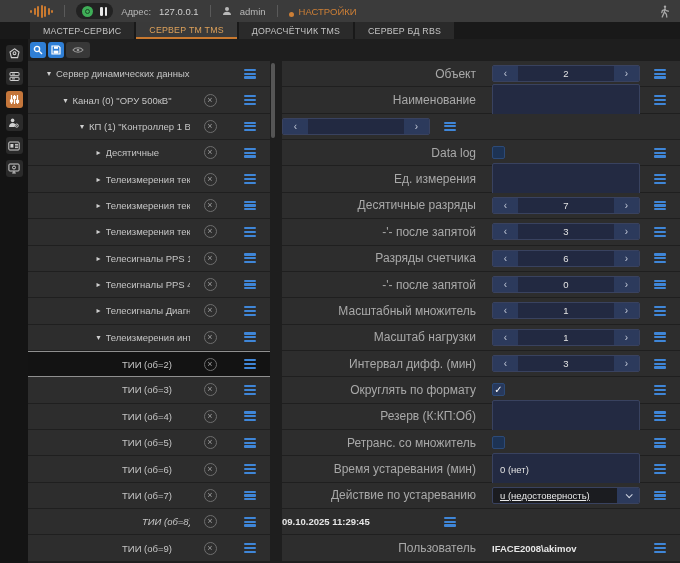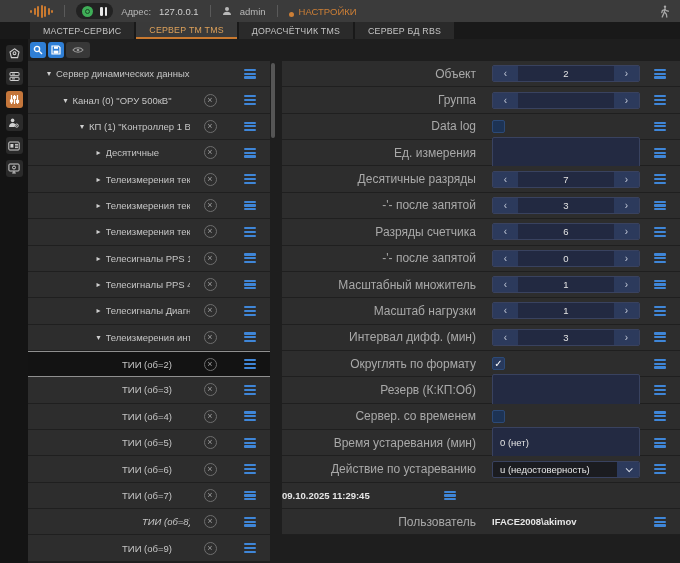--- a/index.html
+++ b/index.html
@@ -84,21 +84,21 @@
             border-radius:2px; color:#e3e3e3; font-size:9.5px; display:flex;
             align-items:center; padding:0 7px; }
 
   .cbox { width:13px; height:13px; background:#1d3354; border:1px solid #2c4a77;
           border-radius:2px; color:#fff; font-size:10px; line-height:12px; text-align:center; }
   .cbox.checked { background:#28395c; }
 
   .selectbox { width:148px; height:17px; background:#1b1c20; border:1px solid #39425f;
                border-radius:2px; display:flex; align-items:stretch; overflow:hidden; }
   .sel-val { flex:1; color:#e8e8e8; font-size:9.5px; display:flex; align-items:center;
-             padding:0 7px; white-space:nowrap; }
+             padding:0 7px; white-space:nowrap;text-decoration:underline; }
   .sel-cap { width:22px; background:#2c3a5c; display:flex; align-items:center; justify-content:center; }
   .chev { width:5px; height:5px; border-right:1.5px solid #cfd4e0; border-bottom:1.5px solid #cfd4e0;
           transform:rotate(45deg) translateY(-1px); }
 
   .fstatic { color:#e6e6e6; font-size:9.5px; font-weight:bold; white-space:nowrap; }
 </style>
 </head>
 <body>
 
 <div class="topbar">
@@ -522,21 +522,33 @@
           </div>
           <span class="fr-menu">
             <span class="burger">
               <i></i>
               <i></i>
               <i></i>
             </span>
           </span>
         </div>
         <div class="frow">
-          <div class="f-label">Группа</div>
+          <div class="f-label">Наименование</div>
+          <div class="f-ctrl">
+            <div class="tinput"></div>
+          </div>
+          <span class="fr-menu">
+            <span class="burger">
+              <i></i>
+              <i></i>
+              <i></i>
+            </span>
+          </span>
+        </div>
+        <div class="frow">
           <div class="f-ctrl">
             <div class="stepper">
               <div class="st-btn">‹</div>
               <div class="st-val"></div>
               <div class="st-btn">›</div>
             </div>
           </div>
           <span class="fr-menu">
             <span class="burger">
               <i></i>
@@ -710,21 +722,21 @@
           </div>
           <span class="fr-menu">
             <span class="burger">
               <i></i>
               <i></i>
               <i></i>
             </span>
           </span>
         </div>
         <div class="frow">
-          <div class="f-label">Сервер. со временем</div>
+          <div class="f-label">Ретранс. со множитель</div>
           <div class="f-ctrl">
             <div class="cbox"></div>
           </div>
           <span class="fr-menu">
             <span class="burger">
               <i></i>
               <i></i>
               <i></i>
             </span>
           </span>

